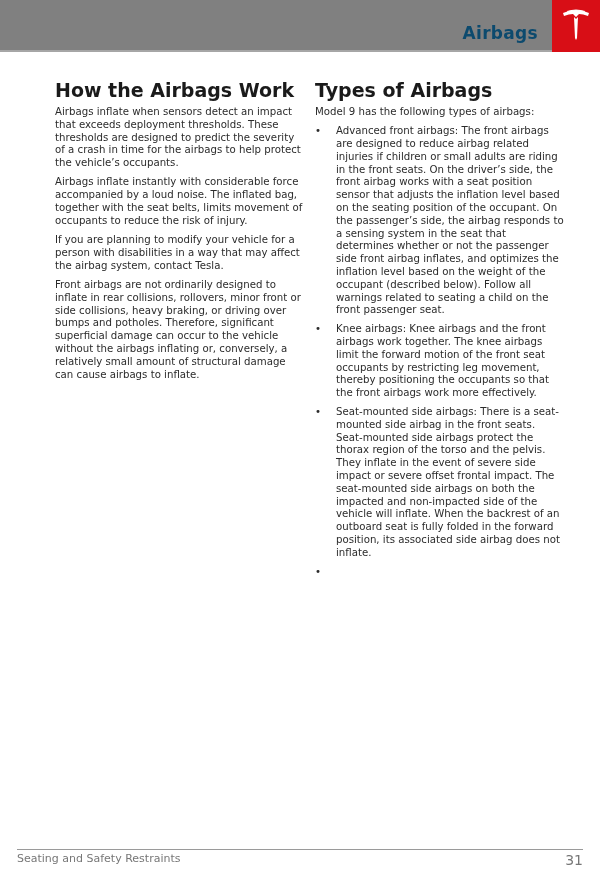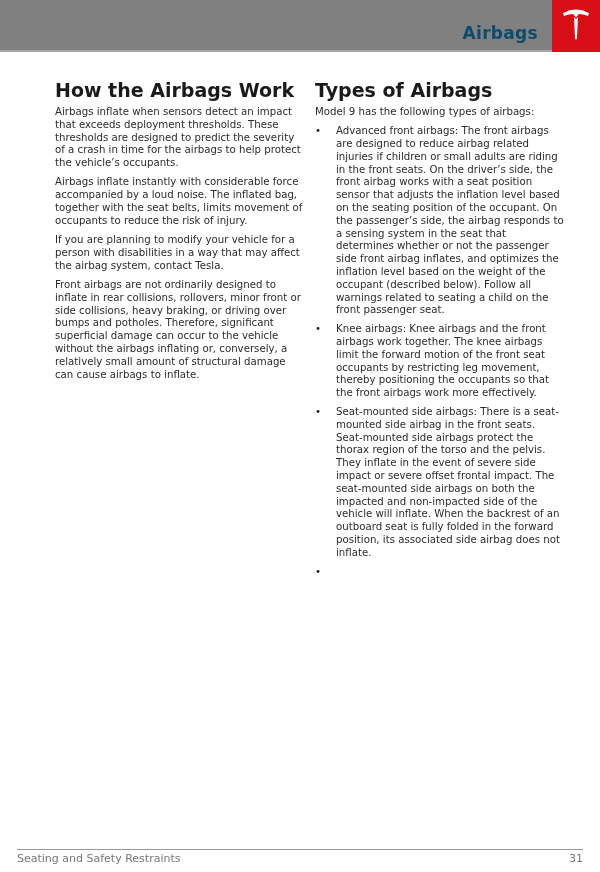--- a/index.html
+++ b/index.html
@@ -37,21 +37,21 @@
     li { position: relative; padding-left: 21px; margin-bottom: 6px; }
     .bullet { position: absolute; left: 0; top: 0; }
     .footer-line {
       position: absolute; left: 17px; top: 849px; width: 566px; height: 1px;
       background: #9a9a9a;
     }
     .footer-left {
       position: absolute; left: 17px; top: 852px; font-size: 11px; color: #777777;
     }
     .footer-right {
-      position: absolute; right: 17px; top: 852px; font-size: 11px; color: #777777;
+      position: absolute; right: 17px; top: 852px; font-size: 14px; color: #777777;
     }
   </style>
 </head>
 <body>
 
 <div class="header"></div>
 <div class="header-line"></div>
 <div class="header-title">Airbags</div>
 <div class="logo-block">
   <span>

